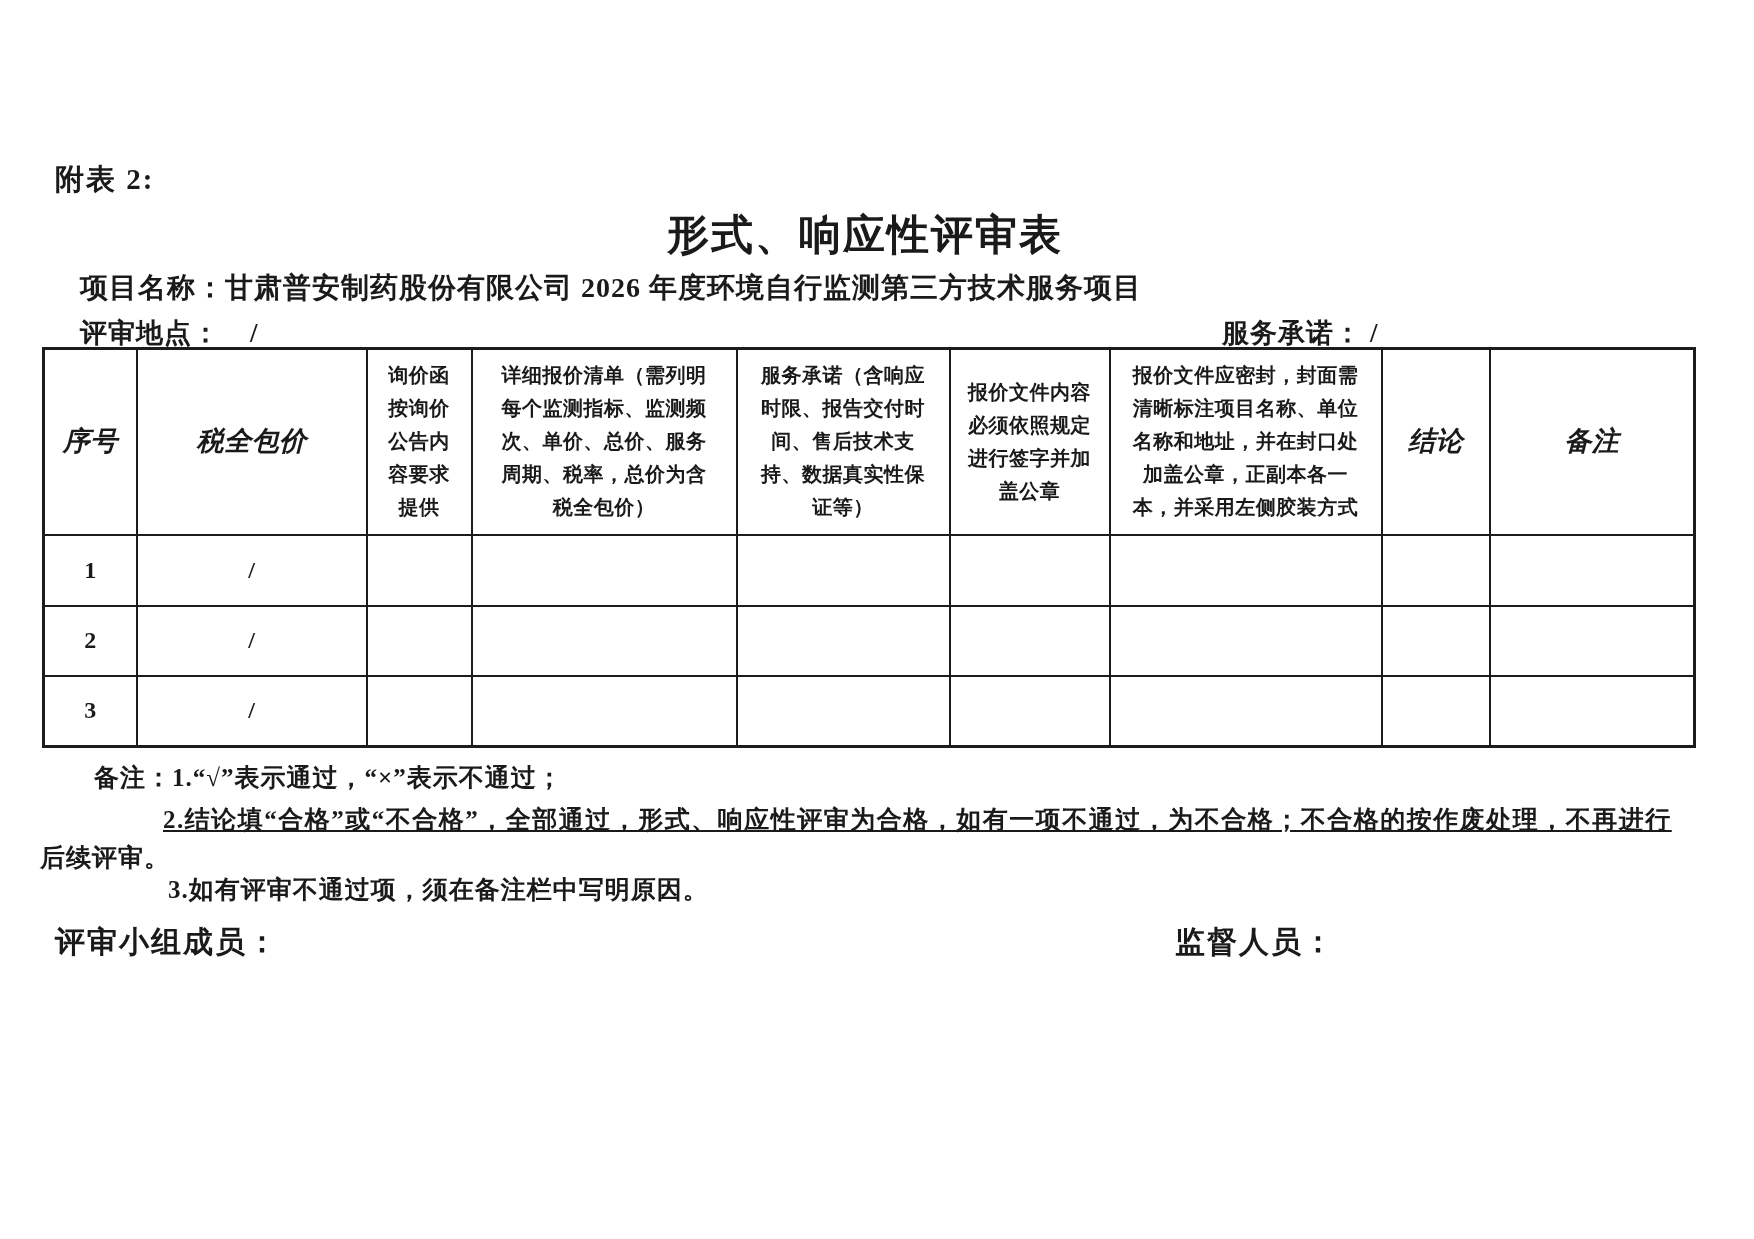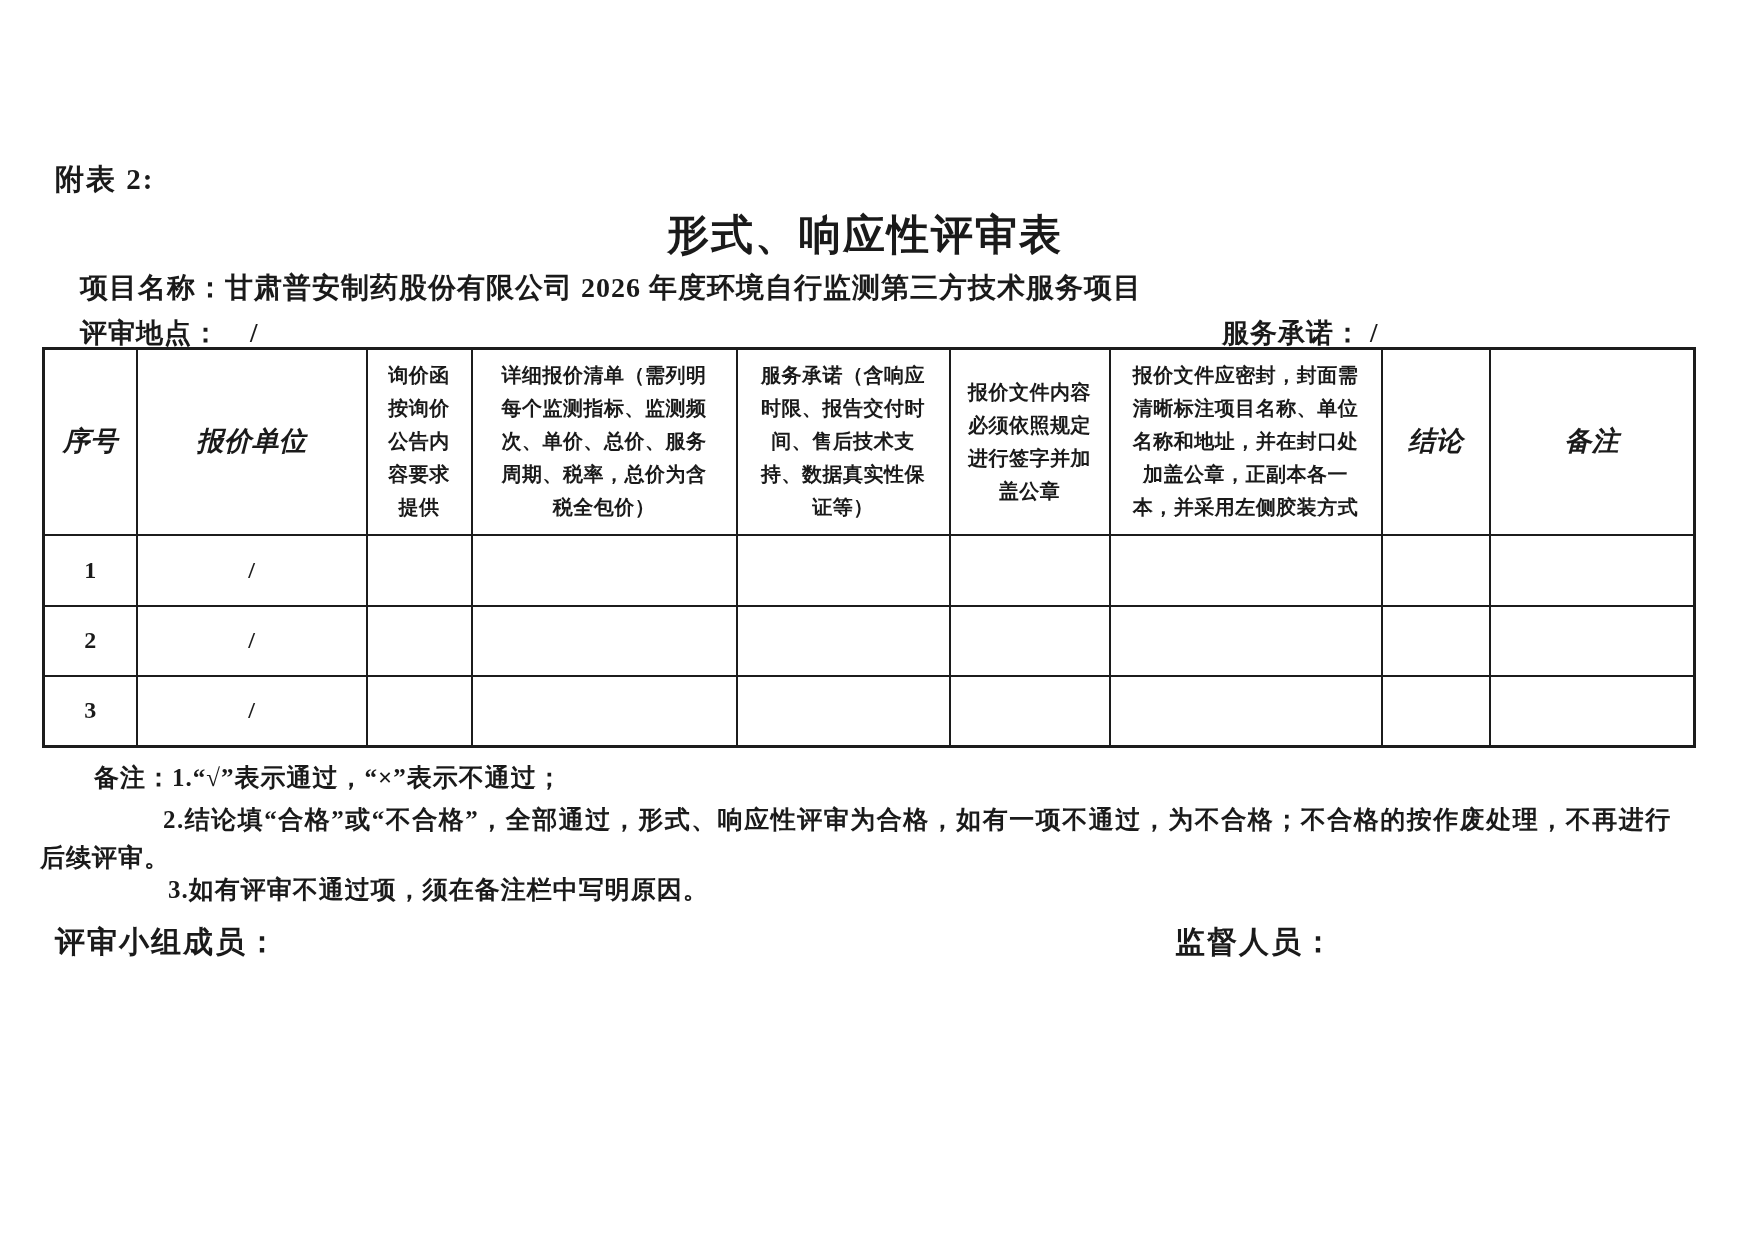--- a/index.html
+++ b/index.html
@@ -70,21 +70,21 @@
   td.hc {
     font-size: 20px;
     line-height: 33px;
     white-space: pre-line;
     letter-spacing: 0.5px;
   }
   td.hc-simple { font-size: 27px; font-style: italic; }
   td.dc { font-size: 24px; }
 
   .note1 { left: 94px;  top: 761px; font-size: 25px; letter-spacing: 1px; }
-  .note2 { left: 163px; top: 803px; font-size: 25px; letter-spacing: 1.5px; }
+  .note2 { left: 163px; top: 803px; font-size: 25px; letter-spacing: 1.5px; text-decoration: underline; }
   .note3 { left: 40px;  top: 841px; font-size: 25px; letter-spacing: 1px; }
   .note4 { left: 168px; top: 873px; font-size: 25px; letter-spacing: 1px; }
 
   .team-line { left: 55px; top: 922px; font-size: 30px; letter-spacing: 2px; }
   .supervisor-line { left: 1175px; top: 922px; font-size: 30px; letter-spacing: 2px; }
 </style>
 </head>
 <body>
 
 <div class="page">
@@ -107,21 +107,21 @@
       <col style="width:265px">
       <col style="width:213px">
       <col style="width:160px">
       <col style="width:272px">
       <col style="width:108px">
       <col style="width:205px">
     </colgroup>
     <tbody>
       <tr class="header-row">
         <td class="hc hc-simple">序号</td>
-        <td class="hc hc-simple">报价单位</td>
+        <td class="hc hc-simple">税全包价</td>
         <td class="hc">询价函
 按询价
 公告内
 容要求
 提供</td>
         <td class="hc">详细报价清单（需列明
 每个监测指标、监测频
 次、单价、总价、服务
 周期、税率，总价为含
 税全包价）</td>

